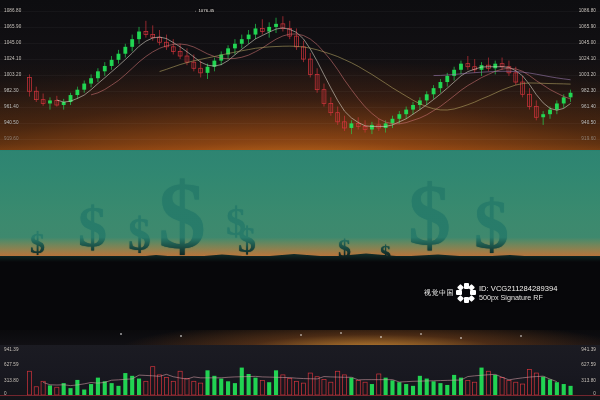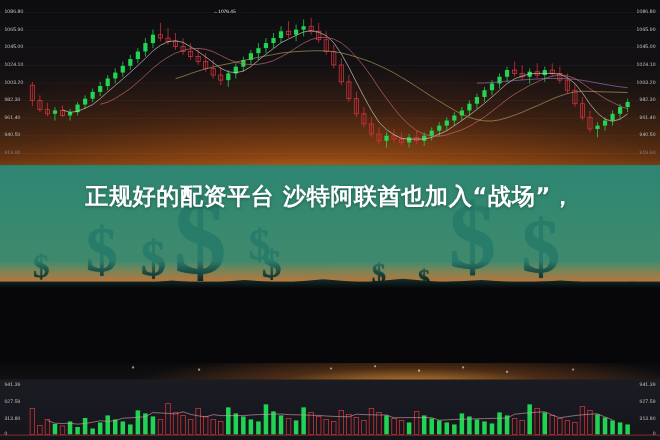--- a/index.html
+++ b/index.html
@@ -333,23 +333,39 @@
     <div class="dollar" style="left:474px;top:40px;font-size:70px;">$</div>
     <div class="dollar" style="left:226px;top:52px;font-size:40px;">$</div>
 
     <div class="ridge"></div>
     <div class="ground"></div>
 
     <div class="teal-top-strip"></div>
     <div class="teal-band"></div>
 
     <div class="headline">
-      <div>正规好的配资平台 沙特阿联酋也加入“战场”，</div>
     </div>
 
+    <div class="wm" style="left:424px;top:133px;">
+      <div class="wm-cn">视觉中国</div>
+      <div class="wm-mark">
+        <span style="left:8px;top:0px;width:5px;height:6px;"></span>
+        <span style="left:8px;top:14px;width:5px;height:6px;"></span>
+        <span style="left:0px;top:7px;width:6px;height:5px;"></span>
+        <span style="left:14px;top:7px;width:6px;height:5px;"></span>
+        <span style="left:2px;top:2px;width:5px;height:5px;transform:rotate(45deg);"></span>
+        <span style="left:13px;top:2px;width:5px;height:5px;transform:rotate(45deg);"></span>
+        <span style="left:2px;top:13px;width:5px;height:5px;transform:rotate(45deg);"></span>
+        <span style="left:13px;top:13px;width:5px;height:5px;transform:rotate(45deg);"></span>
+      </div>
+      <div class="wm-txt">
+        <div>ID: VCG211284289394</div>
+        <div class="l2">500px Signature RF</div>
+      </div>
+    </div>
   </div>
 
   <div class="gap-sky">
     <div class="star" style="left:300px;top:4px;width:2px;height:2px;"></div>
     <div class="star" style="left:340px;top:2px;width:2px;height:2px;"></div>
     <div class="star" style="left:380px;top:6px;width:1.5px;height:1.5px;"></div>
     <div class="star" style="left:420px;top:3px;width:2px;height:2px;"></div>
     <div class="star" style="left:460px;top:7px;width:1.5px;height:1.5px;"></div>
     <div class="star" style="left:180px;top:5px;width:1.5px;height:1.5px;"></div>
     <div class="star" style="left:120px;top:3px;width:1.5px;height:1.5px;"></div>

